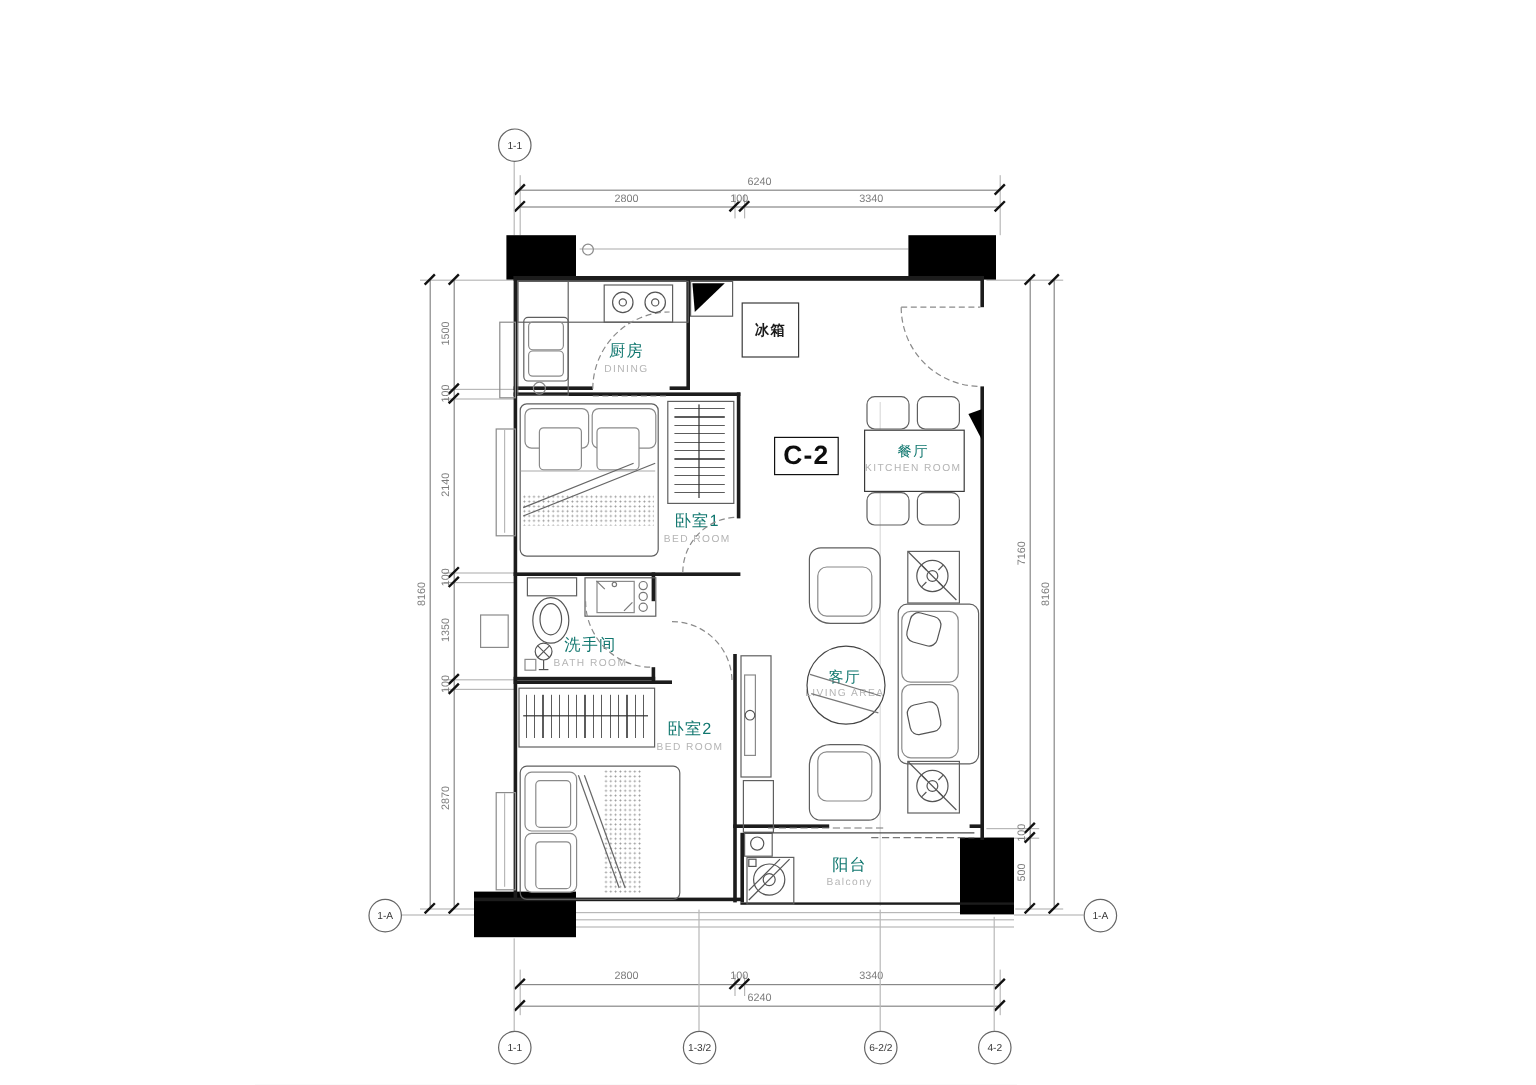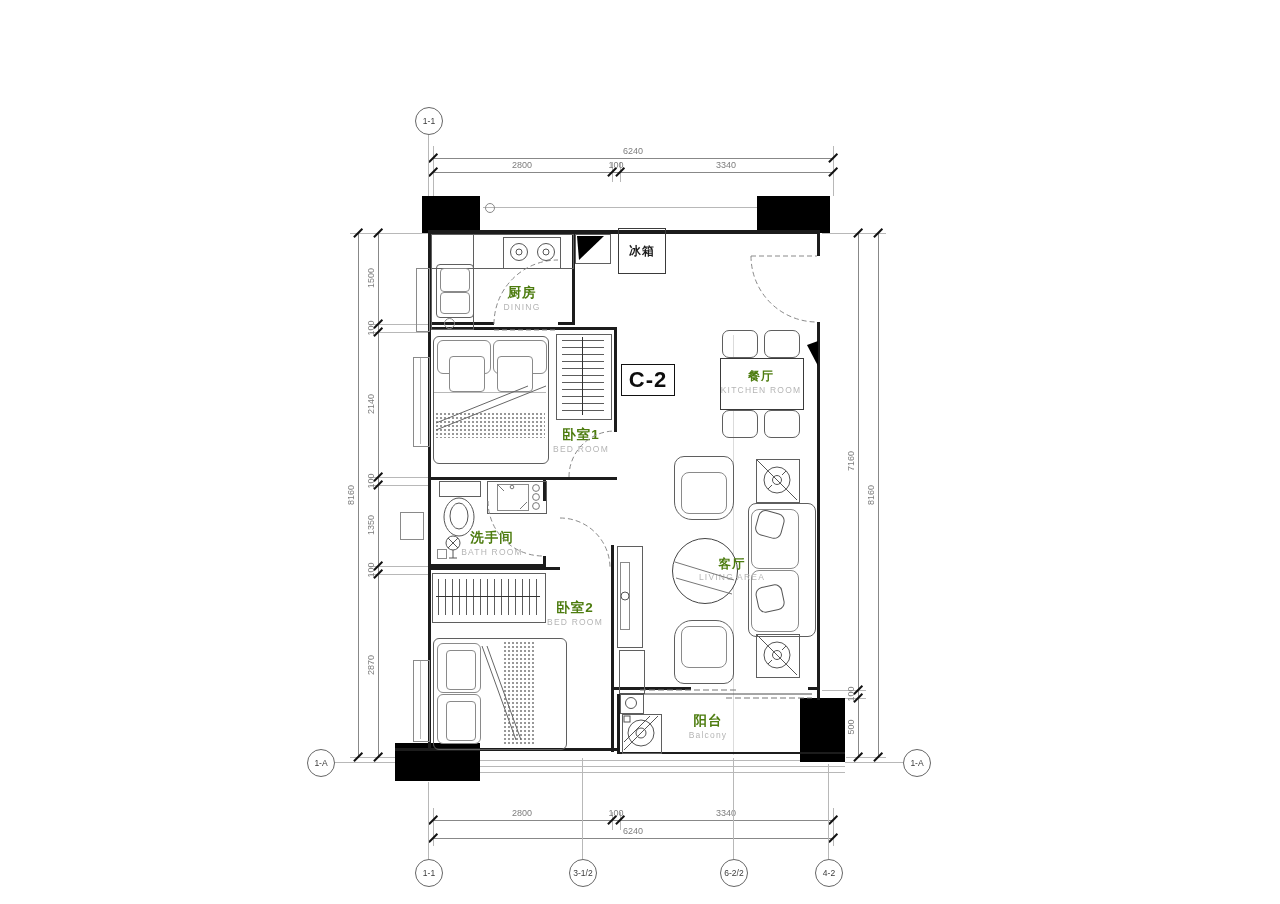--- a/index.html
+++ b/index.html
@@ -11,21 +11,21 @@
   .ln{position:absolute;background:#888;}
   .xln{position:absolute;background:#b8b8b8;}
   .o{position:absolute;border:1px solid #5f5f5f;background:transparent;}
   .o2{position:absolute;border:1px solid #8a8a8a;background:transparent;}
   .tk{position:absolute;width:12px;height:1.6px;background:#111;transform:rotate(-45deg);}
   .dim{position:absolute;font-size:9px;color:#7d7d7d;transform:translate(-50%,-50%);white-space:nowrap;}
   .vdim{position:absolute;font-size:9px;color:#7d7d7d;transform:translate(-50%,-50%) rotate(-90deg);white-space:nowrap;}
   .gc{position:absolute;width:26px;height:26px;border:1px solid #666;border-radius:50%;
       display:flex;align-items:center;justify-content:center;font-size:8.5px;color:#3a3a3a;background:#fff;}
   .lbl{position:absolute;transform:translate(-50%,-50%);text-align:center;line-height:1.3;white-space:nowrap;}
-  .cn{font-size:13.5px;font-weight:bold;color:#4d7c0f;letter-spacing:1px;display:block;}
+  .cn{font-size:13.5px;font-weight:normal;color:#0f766e;letter-spacing:1px;display:block;}
   .en{font-size:8.5px;color:#b5b5b5;letter-spacing:1.2px;display:block;}
   .dots{background-image:radial-gradient(#949494 0.7px, transparent 0.9px);background-size:4px 4px;}
   .hangv{background-image:repeating-linear-gradient(180deg,#5c5c5c 0 1px,transparent 1px 7px);}
   .hangh{background-image:repeating-linear-gradient(90deg,#5c5c5c 0 1px,transparent 1px 7px);}
   .c2box{position:absolute;border:1.5px solid #111;display:flex;align-items:center;justify-content:center;
          font-size:22px;font-weight:bold;color:#0d0d0d;letter-spacing:1px;}
   .fridge{position:absolute;border:1.5px solid #3a3a3a;display:flex;align-items:center;justify-content:center;
           font-size:12px;font-weight:600;color:#1a1a1a;letter-spacing:1px;}
   svg{position:absolute;left:0;top:0;pointer-events:none;}
 </style>
@@ -121,21 +121,21 @@
 
   <div class="xln" style="left:428px;top:782px;width:1px;height:77px;"></div>
   <div class="xln" style="left:582px;top:758px;width:1px;height:101px;"></div>
   <div class="xln" style="left:733px;top:758px;width:1px;height:101px;"></div>
   <div class="xln" style="left:733px;top:335px;width:1px;height:420px;opacity:.5;"></div>
   <div class="xln" style="left:828px;top:764px;width:1px;height:95px;"></div>
   <div class="gc" style="left:415px;top:859px;">
       <span>1-1</span>
     </div>
   <div class="gc" style="left:569px;top:859px;">
-      <span>3-1/2</span>
+      <span>1-3/2</span>
     </div>
   <div class="gc" style="left:720px;top:859px;">
       <span>6-2/2</span>
     </div>
   <div class="gc" style="left:815px;top:859px;">
       <span>4-2</span>
     </div>
 
   <div class="xln" style="left:333px;top:762px;width:62px;height:1px;"></div>
   <div class="gc" style="left:307px;top:749px;">
@@ -187,21 +187,21 @@
 
   <div class="o" style="left:431px;top:234px;width:141px;height:33px;"></div>
   <div class="o" style="left:431px;top:234px;width:41px;height:94px;"></div>
   <div class="o" style="left:503px;top:237px;width:56px;height:30px;"></div>
   <div class="o" style="left:436px;top:264px;width:36px;height:52px;border-radius:4px;"></div>
   <div class="o2" style="left:440px;top:268px;width:28px;height:22px;border-radius:4px;"></div>
   <div class="o2" style="left:440px;top:292px;width:28px;height:20px;border-radius:4px;"></div>
   <div class="o2" style="left:444px;top:318px;width:9px;height:9px;border-radius:50%;"></div>
   <div class="o" style="left:575px;top:234px;width:34px;height:28px;"></div>
 
-  <div class="fridge" style="left:618px;top:228px;width:46px;height:44px;align-items:center;">
+  <div class="fridge" style="left:618px;top:252px;width:46px;height:44px;align-items:center;">
     <span>冰箱</span>
   </div>
 
   <div class="o" style="left:556px;top:334px;width:54px;height:84px;"></div>
   <div class="abs hangv" style="left:562px;top:340px;width:42px;height:72px;"></div>
   <div class="abs" style="left:582px;top:337px;width:1px;height:78px;background:#333;"></div>
   <div class="o" style="left:433px;top:336px;width:114px;height:126px;border-radius:6px;"></div>
   <div class="o2" style="left:437px;top:340px;width:52px;height:32px;border-radius:6px;background:#fff;"></div>
   <div class="o2" style="left:493px;top:340px;width:52px;height:32px;border-radius:6px;background:#fff;"></div>
   <div class="o2" style="left:449px;top:356px;width:34px;height:34px;border-radius:4px;background:#fff;"></div>
@@ -227,21 +227,21 @@
   <div class="o" style="left:617px;top:546px;width:24px;height:100px;"></div>
   <div class="o2" style="left:620px;top:562px;width:8px;height:66px;"></div>
   <div class="o" style="left:619px;top:650px;width:24px;height:42px;"></div>
 
   <div class="o" style="left:720px;top:358px;width:82px;height:50px;border:1.2px solid #3a3a3a;background:#fff;"></div>
   <div class="o" style="left:722px;top:330px;width:34px;height:26px;border-radius:7px;"></div>
   <div class="o" style="left:764px;top:330px;width:34px;height:26px;border-radius:7px;"></div>
   <div class="o" style="left:722px;top:410px;width:34px;height:26px;border-radius:7px;"></div>
   <div class="o" style="left:764px;top:410px;width:34px;height:26px;border-radius:7px;"></div>
 
-  <div class="c2box" style="left:621px;top:364px;width:52px;height:30px;">
+  <div class="c2box" style="left:645px;top:364px;width:52px;height:30px;">
     <span>C-2</span>
   </div>
 
   <div class="o" style="left:674px;top:456px;width:58px;height:62px;border-radius:10px 10px 18px 18px;"></div>
   <div class="o2" style="left:681px;top:472px;width:44px;height:40px;border-radius:8px;"></div>
   <div class="o" style="left:674px;top:620px;width:58px;height:62px;border-radius:18px 18px 10px 10px;"></div>
   <div class="o2" style="left:681px;top:626px;width:44px;height:40px;border-radius:8px;"></div>
   <div class="o" style="left:672px;top:538px;width:64px;height:64px;border-radius:50%;border:1.2px solid #444;background:#fff;"></div>
   <div class="o" style="left:748px;top:503px;width:66px;height:132px;border-radius:8px;"></div>
   <div class="o2" style="left:751px;top:509px;width:46px;height:58px;border-radius:8px;"></div>
@@ -265,21 +265,21 @@
     <span class="en">BATH ROOM</span>
   </div>
   <div class="lbl" style="left:575px;top:613px;">
     <span class="cn">卧室2</span>
     <span class="en">BED ROOM</span>
   </div>
   <div class="lbl" style="left:761px;top:382px;">
     <span class="cn" style="font-size:12px;">餐厅</span>
     <span class="en">KITCHEN ROOM</span>
   </div>
-  <div class="lbl" style="left:704px;top:570px;margin-left:28px;">
+  <div class="lbl" style="left:704px;top:570px;">
     <span class="cn" style="font-size:12.5px;">客厅</span>
     <span class="en">LIVING AREA</span>
   </div>
   <div class="lbl" style="left:708px;top:726px;">
     <span class="cn">阳台</span>
     <span class="en">Balcony</span>
   </div>
 
   <svg width="1280" height="904" viewBox="0 0 1280 904">
 

